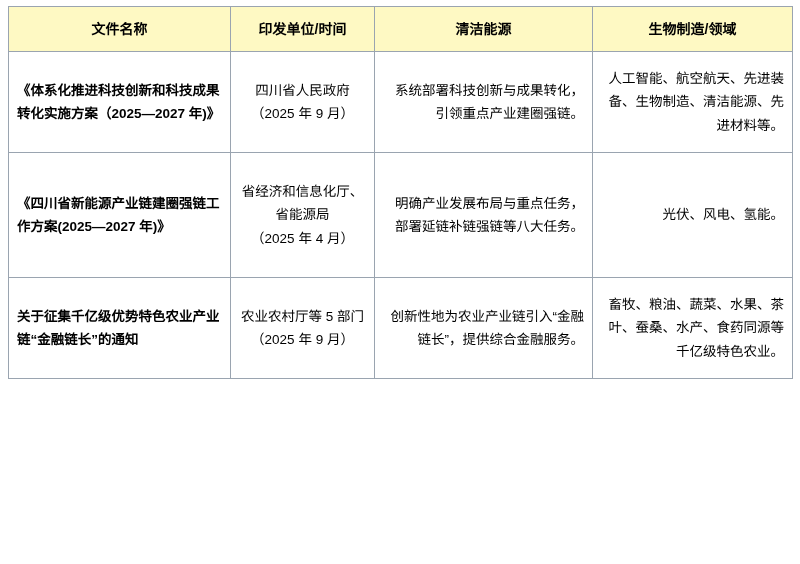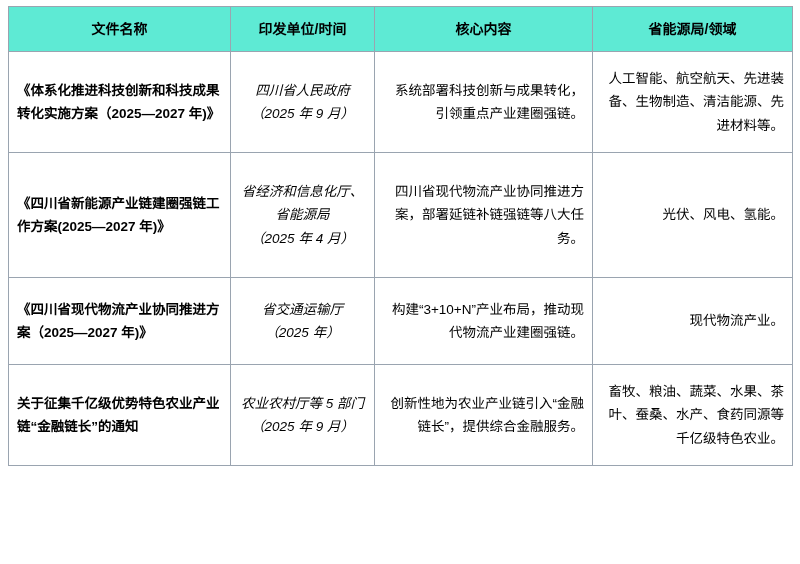--- a/index.html
+++ b/index.html
@@ -30,21 +30,21 @@
   table.doc-table th,
   table.doc-table td {
     border: 1px solid #9aa4b0;
     vertical-align: middle;
     padding: 7px 8px;
     font-size: 13.5px;
     line-height: 1.72;
     word-break: break-word;
   }
   table.doc-table thead th {
-    background: #5eead4;
+    background: #fef9c3;
     text-align: center;
     font-weight: bold;
     font-size: 14px;
     height: 34px;
     padding: 5px 16px;
     color: #000;
   }
   col.c1 { width: 222px; }
   col.c2 { width: 144px; }
   col.c3 { width: 218px; }
@@ -56,21 +56,21 @@
   }
   td.cell-issuer {
     text-align: center;
   }
   td.cell-core {
     text-align: right;
   }
   td.cell-chain {
     text-align: right;
   }
-  .issuer-line { display: block; font-style: italic; }
+  .issuer-line { display: block; }
   .issuer-line.date { display: block; }
   tr.row-tall td { height: 86px; }
   tr.row-r2 td { height: 110px; }
   tr.row-r3 td { height: 98px; }
   tr.row-r4 td { height: 72px; }
   tr.row-r5 td { height: 86px; }
 </style>
 </head>
 <body>
 
@@ -79,51 +79,42 @@
     <colgroup>
       <col class="c1">
       <col class="c2">
       <col class="c3">
       <col class="c4">
     </colgroup>
     <thead>
       <tr>
         <th>文件名称</th>
         <th>印发单位/时间</th>
-        <th>核心内容</th>
-        <th>省能源局/领域</th>
+        <th>清洁能源</th>
+        <th>生物制造/领域</th>
       </tr>
     </thead>
     <tbody>
       <tr class="row-tall row-r1">
         <td class="cell-name">《体系化推进科技创新和科技成果转化实施方案（2025—2027 年)》</td>
         <td class="cell-issuer">
           <span class="issuer-line">四川省人民政府</span>
           <span class="issuer-line date">（2025 年 9 月）</span>
         </td>
         <td class="cell-core">系统部署科技创新与成果转化，引领重点产业建圈强链。</td>
         <td class="cell-chain">人工智能、航空航天、先进装备、生物制造、清洁能源、先进材料等。</td>
       </tr>
       <tr class="row-tall row-r2">
         <td class="cell-name">《四川省新能源产业链建圈强链工作方案(2025—2027 年)》</td>
         <td class="cell-issuer">
           <span class="issuer-line">省经济和信息化厅、省能源局</span>
           <span class="issuer-line date">（2025 年 4 月）</span>
         </td>
-        <td class="cell-core">四川省现代物流产业协同推进方案，部署延链补链强链等八大任务。</td>
+        <td class="cell-core">明确产业发展布局与重点任务，部署延链补链强链等八大任务。</td>
         <td class="cell-chain">光伏、风电、氢能。</td>
-      </tr>
-      <tr class="row-tall row-r4">
-        <td class="cell-name">《四川省现代物流产业协同推进方案（2025—2027 年)》</td>
-        <td class="cell-issuer">
-          <span class="issuer-line">省交通运输厅</span>
-          <span class="issuer-line date">（2025 年）</span>
-        </td>
-        <td class="cell-core">构建“3+10+N”产业布局，推动现代物流产业建圈强链。</td>
-        <td class="cell-chain">现代物流产业。</td>
       </tr>
       <tr class="row-tall row-r5">
         <td class="cell-name">关于征集千亿级优势特色农业产业链“金融链长”的通知</td>
         <td class="cell-issuer">
           <span class="issuer-line">农业农村厅等 5 部门</span>
           <span class="issuer-line date">（2025 年 9 月）</span>
         </td>
         <td class="cell-core">创新性地为农业产业链引入“金融链长”，提供综合金融服务。</td>
         <td class="cell-chain">畜牧、粮油、蔬菜、水果、茶叶、蚕桑、水产、食药同源等千亿级特色农业。</td>
       </tr>

